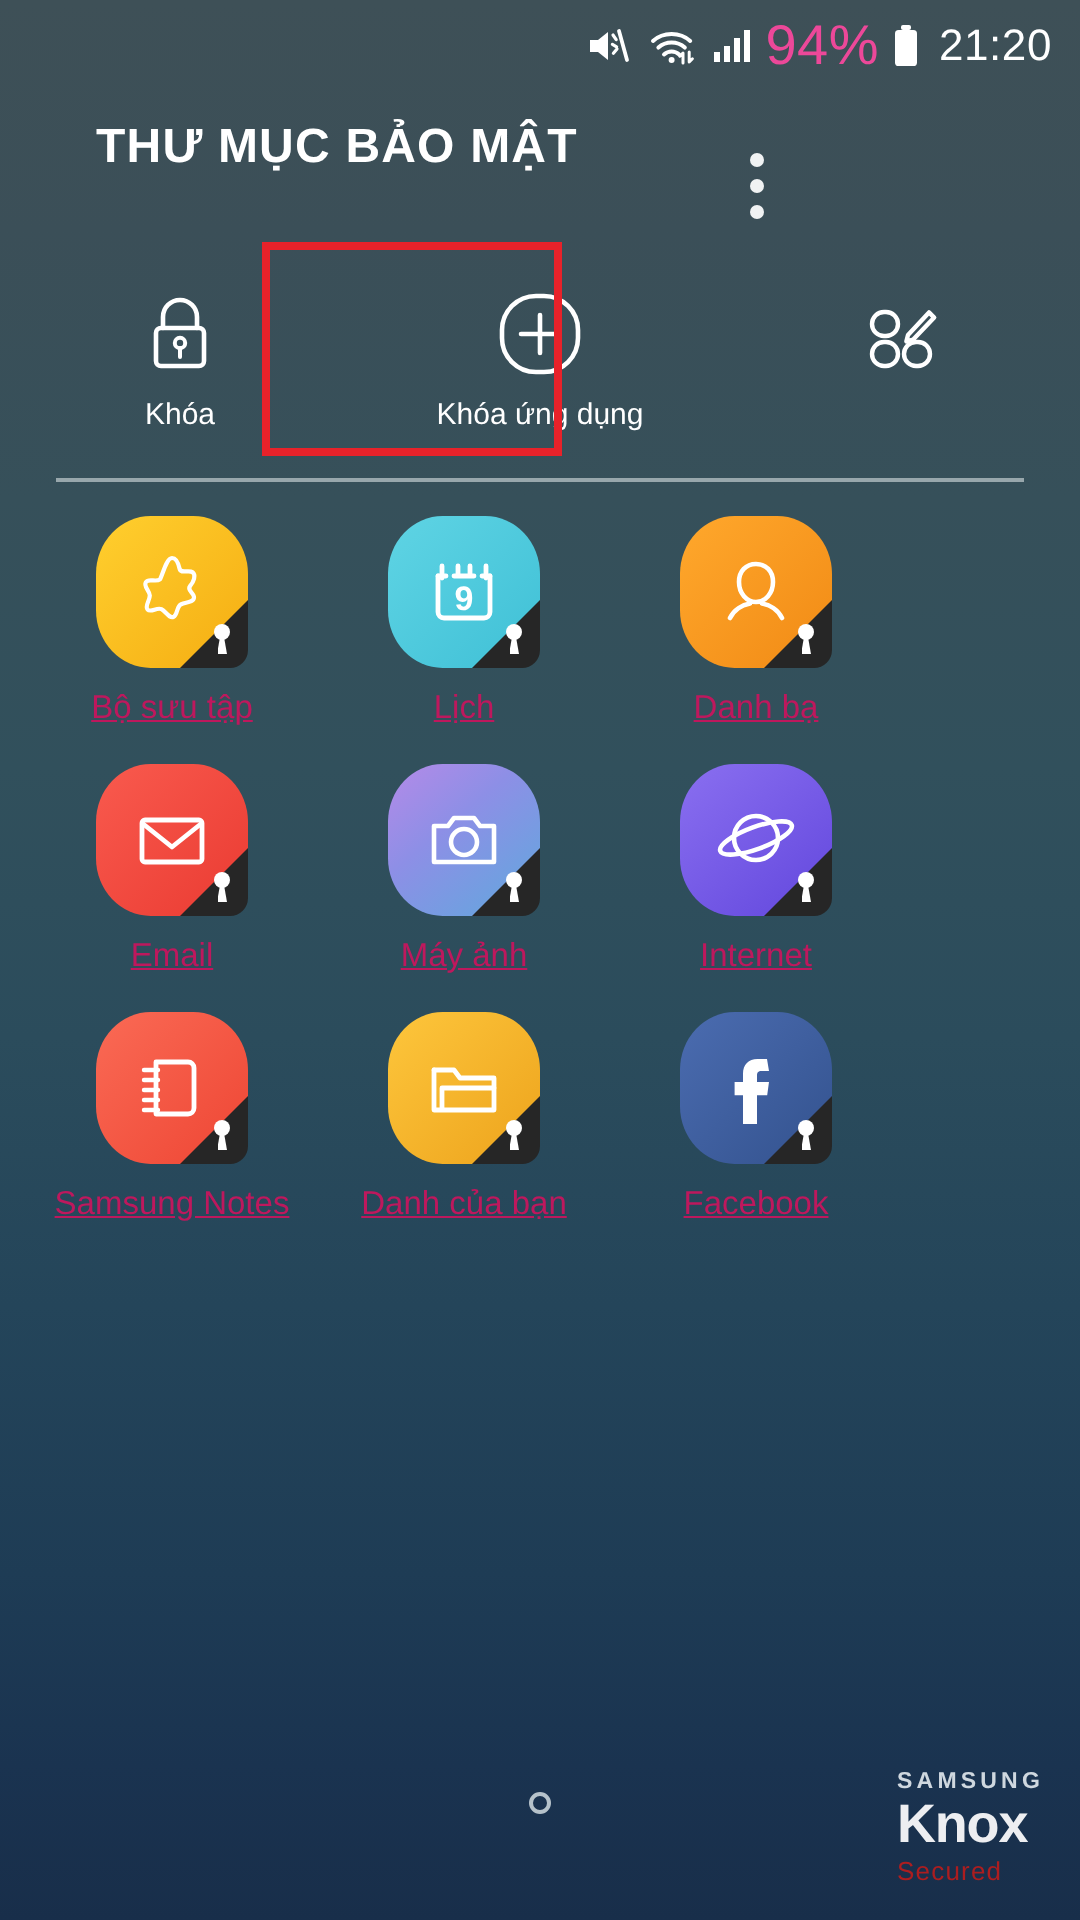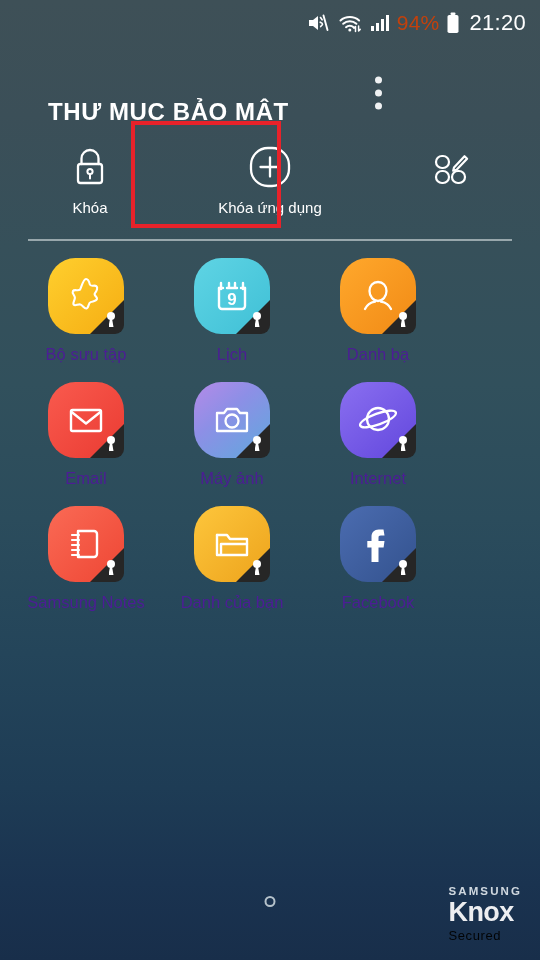--- a/index.html
+++ b/index.html
@@ -23,27 +23,27 @@
     color:#ffffff;
   }
 
   
   .statusbar{
     position:absolute; top:0; left:0; width:540px; height:46px;
     display:flex; align-items:center; justify-content:flex-end;
     padding-right:14px; gap:7px;
   }
   .sb-icon{ display:flex; align-items:center; }
-  .sb-text{ font-size:21px; font-weight:400; letter-spacing:.2px; color:#c2410c; }
+  .sb-text{ font-size:28px; font-weight:400; letter-spacing:.2px; color:#ec4899; }
   .sb-clock{ font-size:22px; font-weight:400; letter-spacing:.3px; color:#fff; margin-left:2px; }
 
   
   .titlebar{
     position:absolute; top:60px; left:0; width:436px; height:66px;
-    display:flex; align-items:flex-end;
+    display:flex; align-items:flex-start;
   }
   .title{
     margin-left:48px; font-size:24px; font-weight:bold;
     letter-spacing:.6px; color:#ffffff; white-space:nowrap;
   }
   .overflow{
     position:absolute; right:52px; top:50%; transform:translateY(-50%);
     width:8px; display:flex; flex-direction:column; gap:6px; align-items:center;
     padding:6px; cursor:pointer;
   }
@@ -109,37 +109,37 @@
   .lockbadge .key .kh{
     position:absolute; top:0; left:1px; width:8px; height:8px;
     border-radius:50%; background:#ffffff;
   }
   .lockbadge .key .st{
     position:absolute; bottom:0; left:2.5px; width:5px; height:9px;
     background:#ffffff;
     clip-path:polygon(32% 0, 68% 0, 100% 100%, 0 100%);
   }
   .app-label{
-    margin-top:10px; font-size:16.5px; color:#4c1d95; text-align:center;
-    line-height:20px; max-width:120px;
+    margin-top:10px; font-size:16.5px; color:#be185d; text-align:center;
+    line-height:20px; max-width:120px;text-decoration:underline;
   }
 
   
   .homedot{
     position:absolute; left:50%; bottom:53px; transform:translateX(-50%);
     width:11px; height:11px; border-radius:50%;
     border:2px solid #c6d2d8; opacity:.9;
   }
   .knox{
     position:absolute; right:18px; bottom:18px;
     text-align:left; line-height:1; opacity:.92;
   }
   .knox .k1{ font-size:11.5px; font-weight:bold; letter-spacing:2.1px; color:#dfe6ec; }
   .knox .k2{ font-size:27px; font-weight:bold; letter-spacing:-.6px; color:#ffffff; margin-top:2px; }
-  .knox .k3{ font-size:13px; letter-spacing:.6px; color:#000000; margin-top:3px; }
+  .knox .k3{ font-size:13px; letter-spacing:.6px; color:#b91c1c; margin-top:3px; }
 </style>
 </head>
 <body>
 
 <div class="statusbar">
   <span class="sb-icon">
     <svg width="24" height="20" viewBox="0 0 24 20">
       <path d="M2 7h4l5-4v14l-5-4H2z" fill="#fff"></path>
       <path d="M13.5 4.5l1.6 2.3M13.2 9.2l2.1 1.2M13.7 13.6l1.8-2.1" stroke="#fff" stroke-width="1.6" fill="none" stroke-linecap="round"></path>
       <path d="M16.5 2.5L20.5 17" stroke="#fff" stroke-width="1.9" stroke-linecap="round"></path>

